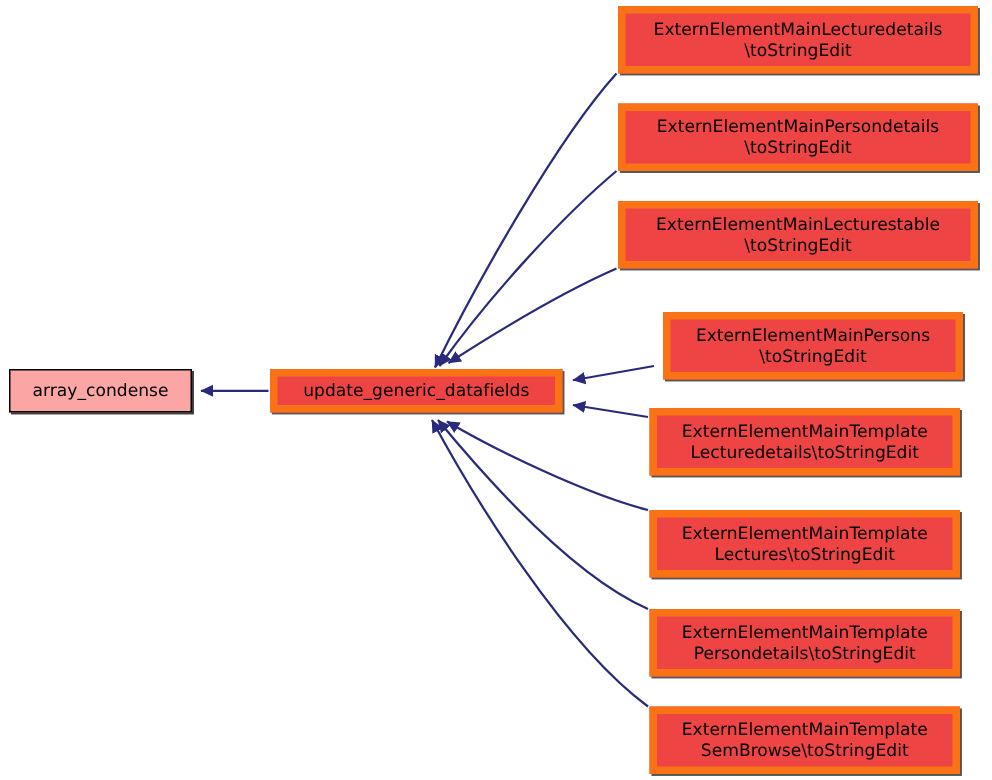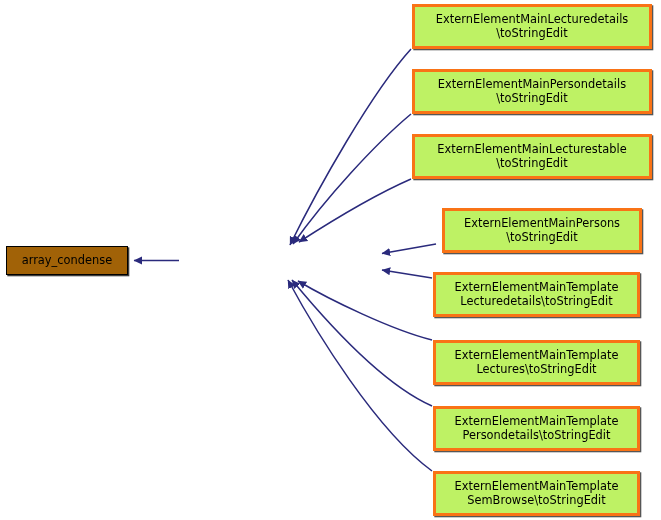--- a/index.html
+++ b/index.html
@@ -21,36 +21,36 @@
     position: absolute;
     left: 0;
     top: 0;
     width: 661px;
     height: 520px;
     pointer-events: none;
   }
   .node {
     position: absolute;
     box-sizing: border-box;
-    border: 3px solid #f97316;
-    background: #bef264;
+    border: 5px solid #f97316;
+    background: #ef4444;
     display: flex;
     align-items: center;
     justify-content: center;
     text-align: center;
     color: #000000;
     font-size: 11.4px;
     line-height: 13.5px;
     letter-spacing: 0.02px;
     white-space: pre-line;
     box-shadow: 1.3px 1.3px 0 0 #565656;
     z-index: 2;
   }
   .node.current {
-    background: #a16207;
+    background: #fca5a5;
     border: 1px solid #000000;
     box-shadow: 1.3px 1.3px 0 0 #3d3d3d;
   }
   .node.single-line {
     line-height: 13px;
   }
   .node-label {
     display: block;
     padding: 0 2px;
   }
@@ -97,20 +97,23 @@
     </g>
     <g>
       <path d="M432,471 C376,430 316,332 288,280" stroke="#2a2a7c" stroke-width="1.5" fill="none" marker-end="url(#ah)"></path>
     </g>
   </svg>
 
   <div class="node current single-line" id="node-callee" style="left: 6px; top: 246px; width: 122px; height: 29px;">
     <span class="node-label">array_condense</span>
   </div>
 
+  <div class="node single-line" id="node-center" style="left: 180px; top: 246px; width: 195px; height: 29px;">
+    <span class="node-label">update_generic_datafields</span>
+  </div>
 
   <div id="caller-nodes">
       <div class="node" style="left: 412px; top: 4px; width: 240px; height: 45px;"><span class="node-label">ExternElementMainLecturedetails
 \toStringEdit</span></div>
       <div class="node" style="left: 412px; top: 69px; width: 240px; height: 45px;"><span class="node-label">ExternElementMainPersondetails
 \toStringEdit</span></div>
       <div class="node" style="left: 412px; top: 134px; width: 240px; height: 45px;"><span class="node-label">ExternElementMainLecturestable
 \toStringEdit</span></div>
       <div class="node" style="left: 442px; top: 208px; width: 200px; height: 45px;"><span class="node-label">ExternElementMainPersons
 \toStringEdit</span></div>

